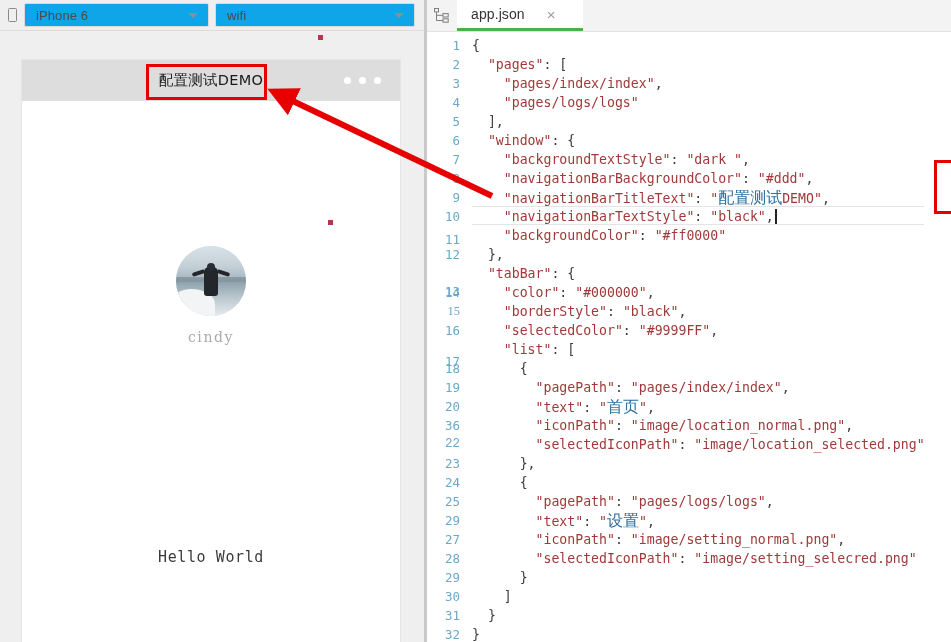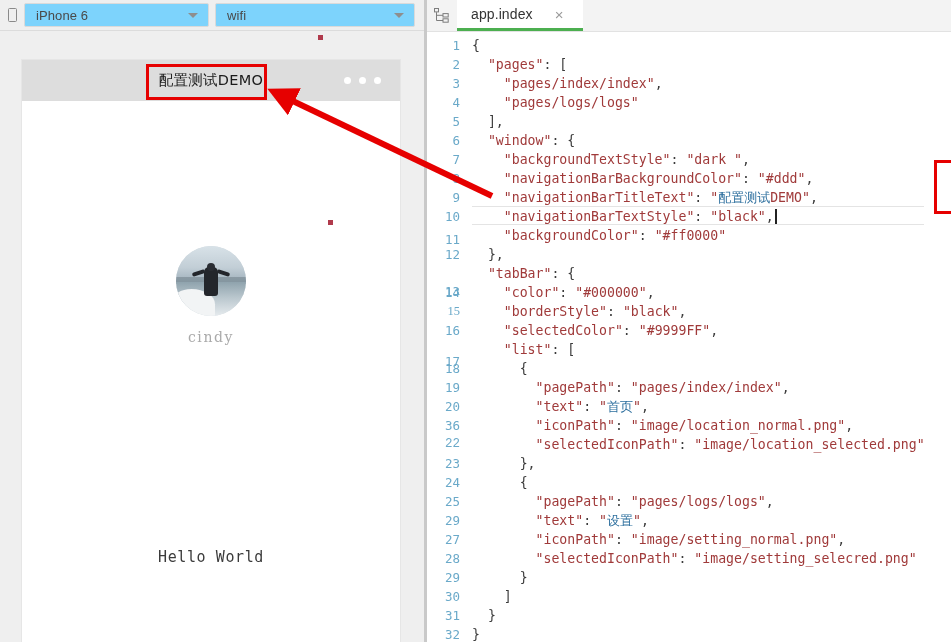--- a/index.html
+++ b/index.html
@@ -40,21 +40,21 @@
     display: flex; align-items: center; justify-content: center;
     flex: 0 0 24px;
   }
   .tb-phone-icon .glyph {
     width: 9px; height: 14px;
     border: 1.4px solid #8a8a8a;
     border-radius: 1.5px;
   }
   .tb-select {
     height: 24px;
-    background: #7dd3fc;
+    background: #0ea5e9;
     border: 1px solid #dadada;
     border-radius: 2px;
     display: flex;
     align-items: center;
     position: relative;
     margin-right: 6px;
   }
   #tb-device { width: 185px; flex: 0 0 185px; }
   #tb-network { width: 200px; flex: 0 0 200px; }
   .tb-select .val {
@@ -295,21 +295,21 @@
     left: 46px;
     height: 19px;
     line-height: 19px;
     white-space: pre;
     font-family: "DejaVu Sans Mono", monospace;
     font-size: 13.2px;
     color: #3b3b3b;
   }
   .cl .s { color: #a03a3a; }
   .cl .p { color: #3b3b3b; }
-  .cl .cjk { color: #2d6f9e; font-family: "DejaVu Sans", sans-serif; font-size: 13px; }
+  .cl .cjk { color: #2d6f9e; font-family: "DejaVu Sans", sans-serif; font-size: 16px; }
 
   #active-line {
     position: absolute;
     left: 46px;
     width: 452px;
     height: 19px;
     border-top: 1px solid #e4e4e4;
     border-bottom: 1px solid #e4e4e4;
     background: transparent;
   }
@@ -390,21 +390,21 @@
       <div id="tree-icon">
         <svg width="15" height="15" viewBox="0 0 15 15" aria-hidden="true">
           <rect x="0.5" y="0.5" width="4" height="3.4" fill="none" stroke="#7d7d7d" stroke-width="1"></rect>
           <rect x="9" y="5.6" width="5.2" height="3.4" fill="none" stroke="#7d7d7d" stroke-width="1"></rect>
           <rect x="9" y="10.8" width="5.2" height="3.4" fill="none" stroke="#7d7d7d" stroke-width="1"></rect>
           <path d="M2.5 4.2 V12.5 H9" fill="none" stroke="#7d7d7d" stroke-width="1"></path>
           <path d="M2.5 7.3 H9" fill="none" stroke="#7d7d7d" stroke-width="1"></path>
         </svg>
       </div>
       <div id="file-tab">
-        <span class="name">app.index</span>
+        <span class="name">app.json</span>
         <span id="tab-close">×</span>
       </div>
     </div>
 
     <div id="code-area">
       <div id="gutter">
           <div class="ln" style="top: 4px;">1</div>
           <div class="ln" style="top: 23px;">2</div>
           <div class="ln" style="top: 42px;">3</div>
           <div class="ln" style="top: 61px;">4</div>

